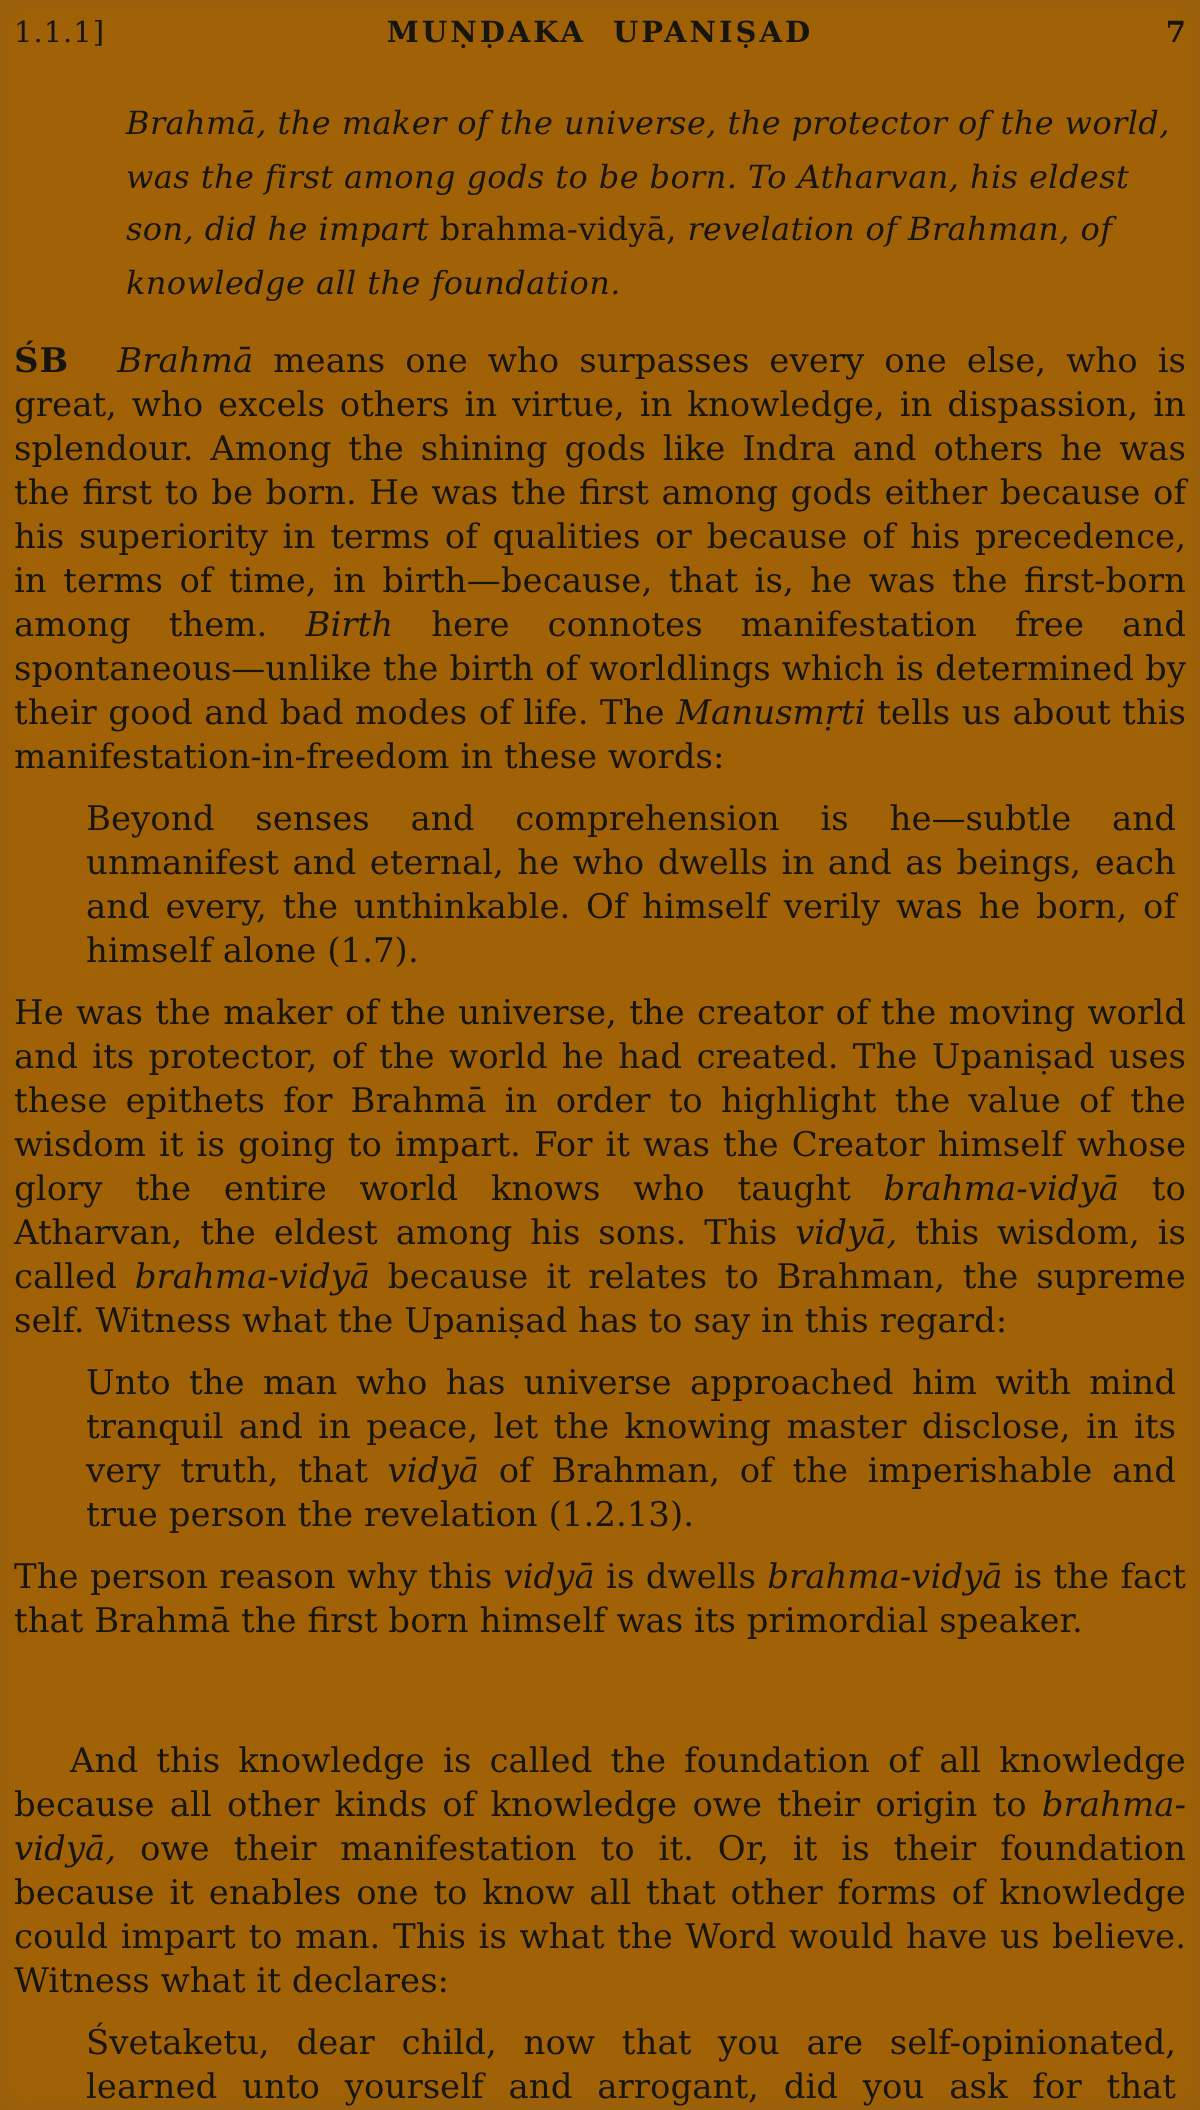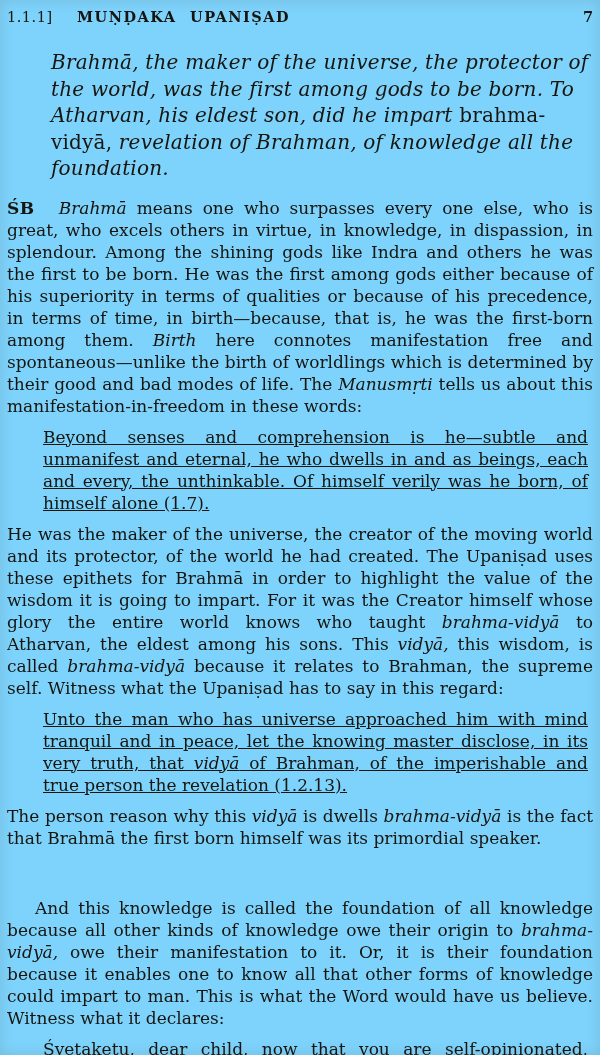--- a/index.html
+++ b/index.html
@@ -5,55 +5,55 @@
   html, body { margin: 0; padding: 0; }
   body {
     width: 600px; height: 1055px;
     background: #eceae4;
     font-family: "DejaVu Serif", "Liberation Serif", serif;
     color: #17150f;
     overflow: hidden;
   }
   .page {
     width: 600px; height: 1055px;
-    background: #7dd3fc;
+    background: #a16207;
     box-sizing: border-box;
     padding: 8px 7px 0 7px;
     box-shadow: inset 0 0 14px rgba(90,85,70,0.18);
   }
   .running-head {
     display: flex;
     align-items: baseline;
     font-size: 14.5px;
     margin-bottom: 24px;
   }
   .running-head .left  { width: 70px; letter-spacing: 0.5px; }
   .running-head .center {
     flex: 1;
+    text-align: center;
     letter-spacing: 1.5px;
     word-spacing: 7px;
     font-weight: 600;
   }
   .running-head .right { width: 70px; text-align: right; font-weight: 600; }
 
   .body-text { font-size: 17px; line-height: 22px; }
 
   .block { text-align: justify; margin: 0; }
   .block .it { font-style: italic; }
 
   .block.verse {
-    margin: 14px 2px 15px 44px;
-    font-size: 20px;
+    margin: 14px 2px 15px 56px;
+    font-size: 16px;
     line-height: 26.5px;
     text-align: left;
     letter-spacing: 0.2px;
   }
   .block.quote {
     margin: 9px 5px 9px 36px;
-    text-decoration: underline;
   }
   .block.paragraph.indent { text-indent: 28px; margin-top: 48px; }
   .block.commentary .marker {
     font-weight: bold;
     letter-spacing: 0.5px;
     padding-right: 24px;
   }
 </style>
 </head>
 <body>

